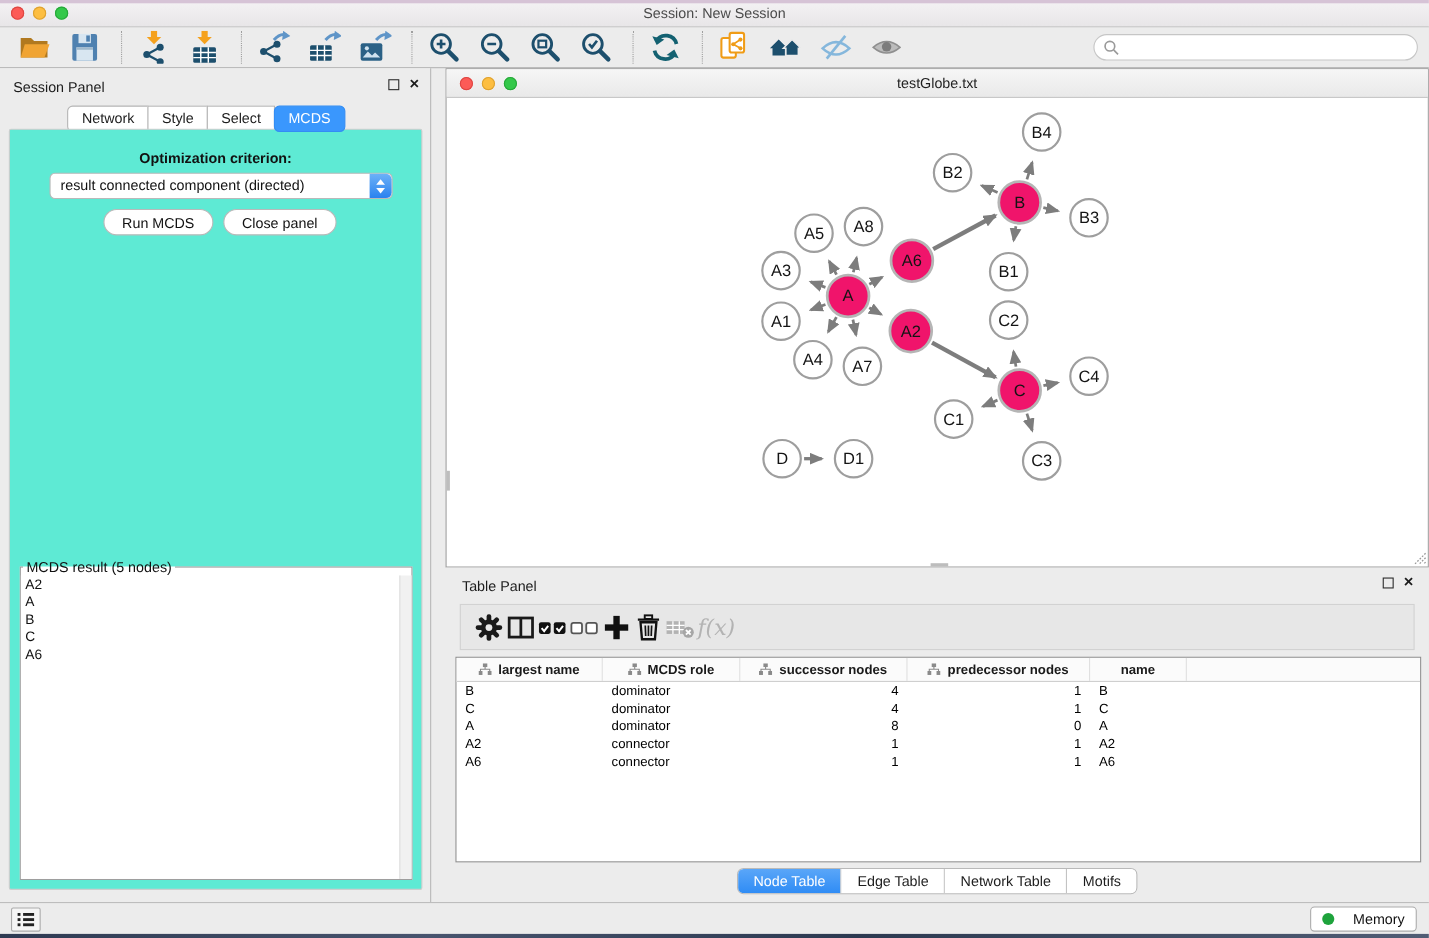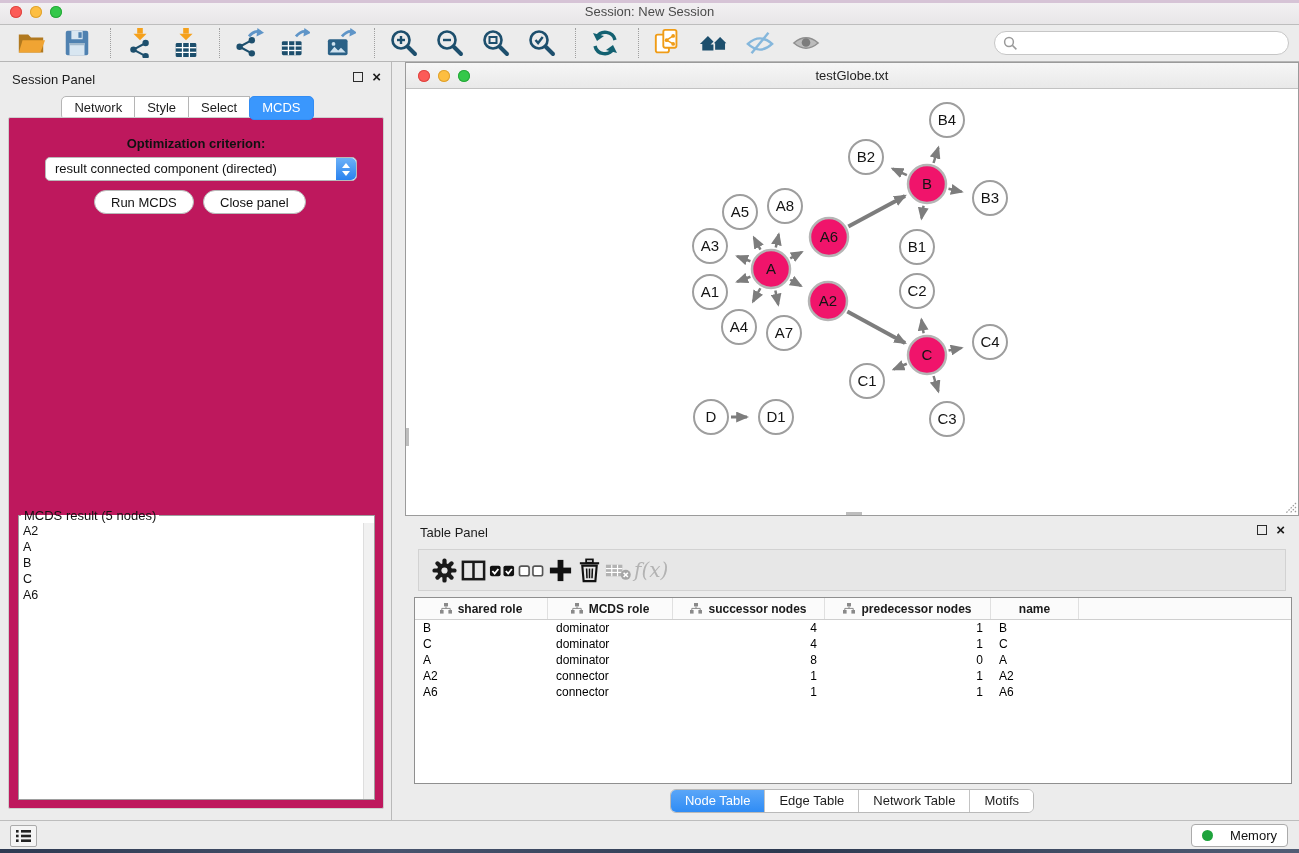--- a/index.html
+++ b/index.html
@@ -37,21 +37,21 @@
   .panel-btns { position:absolute; right:10px; top:10px; display:flex; gap:9px; align-items:center; }
   .float-btn { width:10px; height:10px; border:1.6px solid #2c2c2c; display:inline-block; }
   .close-btn { font-size:15px; font-weight:bold; color:#1b1b1b; line-height:10px; }
   #cp-tabs { position:absolute; left:0; right:16px; top:34px; text-align:center; }
   .cp-tab { display:inline-block; padding:3px 12px 4px; background:#fff; border:1px solid #b5b5b5;
     font-size:13px; color:#1d1d1d; margin-left:-1px; position:relative; }
   .cp-tab:first-child { border-radius:5px 0 0 5px; margin-left:0; }
   .cp-tab:last-child { border-radius:0 5px 5px 0; }
   .cp-tab.active { background:#3a97fd; border-color:#338df4; color:#fff; border-radius:5px; z-index:2; }
   #cp-content { position:absolute; left:8px; top:55px; width:376px; height:692px;
-    background:#be185d; border:1px solid #cdcdcd; border-radius:2px; }
+    background:#5eead4; border:1px solid #cdcdcd; border-radius:2px; }
   #opt-label { position:absolute; left:0; right:0; top:18px; text-align:center;
     font-size:13px; font-weight:bold; color:#111; }
   #opt-dropdown { position:absolute; left:36px; top:39px; width:312px; height:24px; background:#fff;
     border:1px solid #b9b9b9; border-radius:5px; font-size:13px; color:#111;
     line-height:22px; padding-left:9px; }
   #opt-stepper { position:absolute; right:0px; top:0px; width:20px; height:22px;
     background:linear-gradient(#6cb1f7,#2a82ef); border-radius:0 5px 5px 0;
     display:flex; flex-direction:column; align-items:center; justify-content:center; gap:3px; }
   .arr-up { width:0; height:0; border-left:4px solid transparent; border-right:4px solid transparent;
     border-bottom:5px solid #fff; }
@@ -497,21 +497,21 @@
       <div id="table-header">
           <div class="th" style="width: 133px;">
             <span class="col-icon">
               <svg width="12" height="11" viewBox="0 0 12 11">
                 <rect x="4" y="0" width="4" height="3.4" fill="#8a8a8a"></rect>
                 <rect x="0" y="7" width="3.6" height="3.6" fill="#8a8a8a"></rect>
                 <rect x="8.4" y="7" width="3.6" height="3.6" fill="#8a8a8a"></rect>
                 <path d="M6 3.4 v2 M1.8 7 v-1.6 h8.4 V7" stroke="#8a8a8a" fill="none"></path>
               </svg>
             </span>
-            <span>shared role</span>
+            <span>largest name</span>
           </div>
           <div class="th" style="width: 125px;">
             <span class="col-icon">
               <svg width="12" height="11" viewBox="0 0 12 11">
                 <rect x="4" y="0" width="4" height="3.4" fill="#8a8a8a"></rect>
                 <rect x="0" y="7" width="3.6" height="3.6" fill="#8a8a8a"></rect>
                 <rect x="8.4" y="7" width="3.6" height="3.6" fill="#8a8a8a"></rect>
                 <path d="M6 3.4 v2 M1.8 7 v-1.6 h8.4 V7" stroke="#8a8a8a" fill="none"></path>
               </svg>
             </span>

